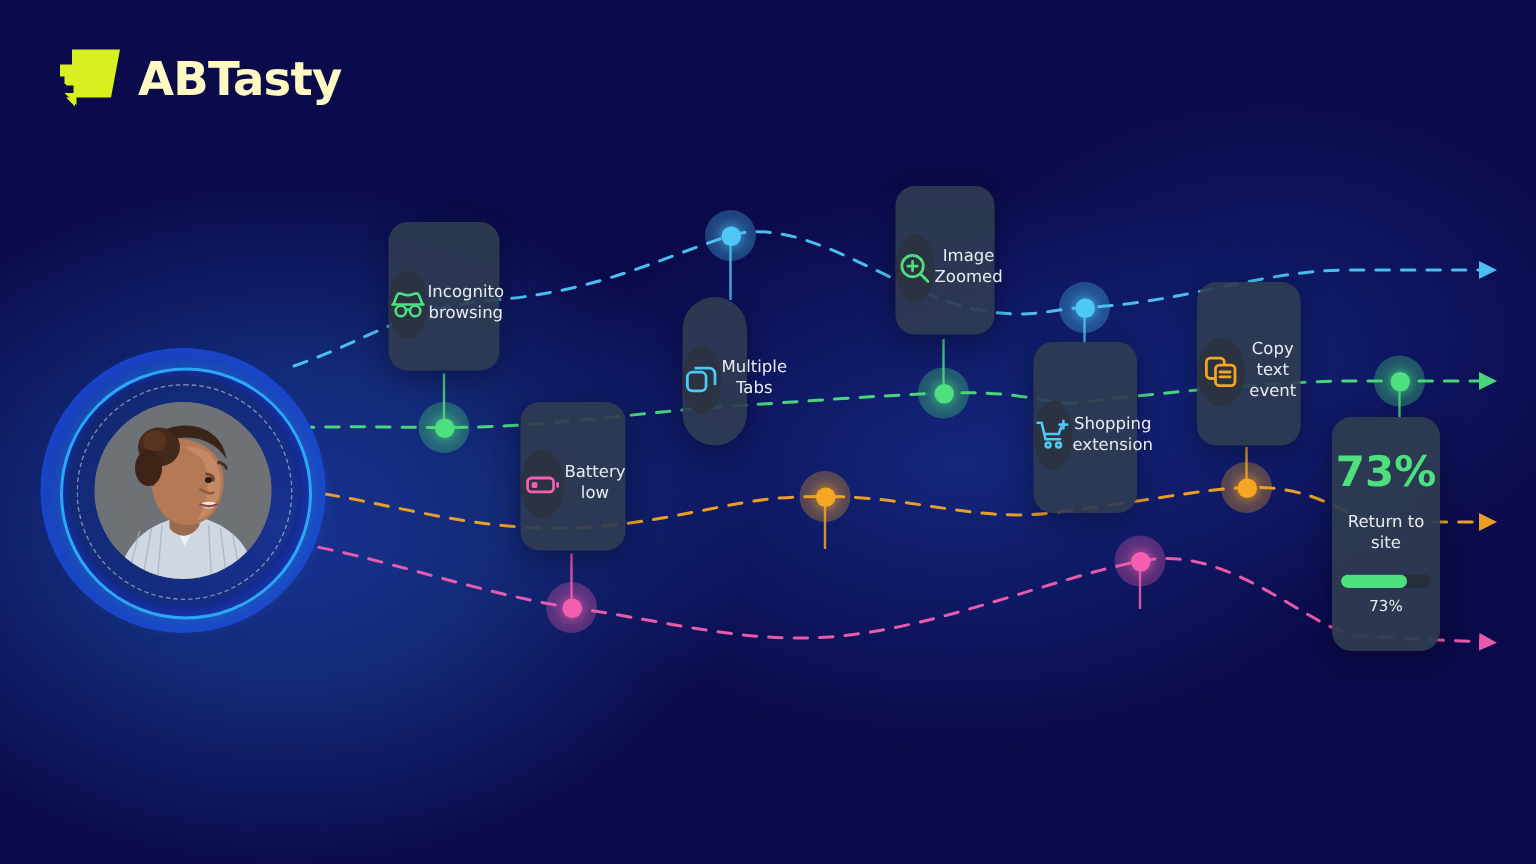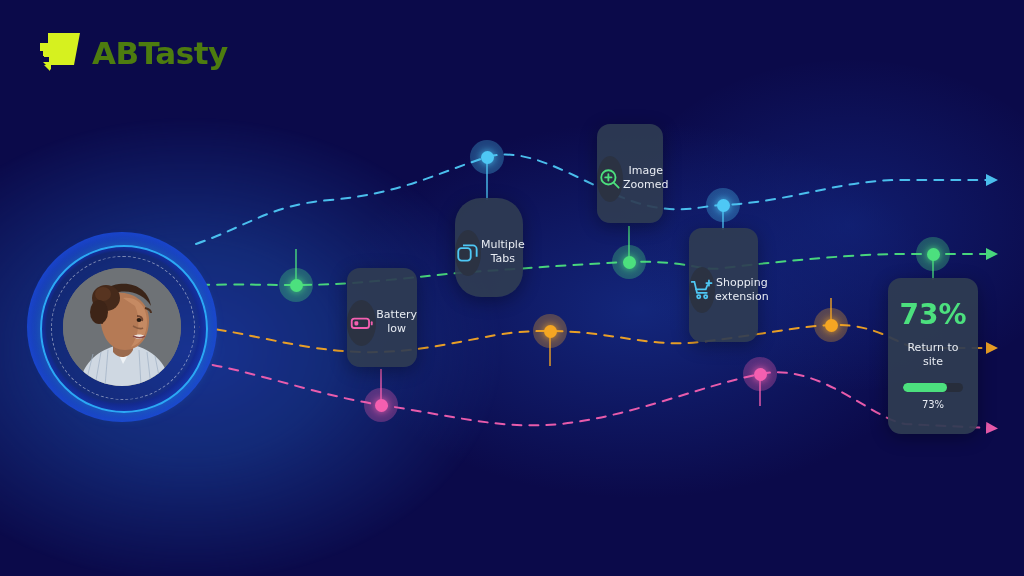--- a/index.html
+++ b/index.html
@@ -14,21 +14,21 @@
            background:radial-gradient(ellipse at center,#16308c 0%,rgba(12,11,78,0) 70%);
            opacity:.75;}
   #bgglow3{position:absolute;left:620px;top:60px;width:460px;height:330px;border-radius:50%;
            background:radial-gradient(ellipse at center,#142a86 0%,rgba(12,11,78,0) 72%);
            opacity:.6;}
   svg.layer{position:absolute;left:0;top:0;width:1024px;height:576px;overflow:visible;}
 
   
   #logo{position:absolute;left:38px;top:31px;display:flex;align-items:center;gap:8px;}
   #logo .mark{width:46px;height:44px;}
-  #logo .word{color:#4d7c0f;font-size:31px;font-weight:bold;letter-spacing:-0.5px;
+  #logo .word{color:#fef9c3;font-size:31px;font-weight:bold;letter-spacing:-0.5px;
               font-family:"DejaVu Sans",sans-serif;line-height:1;}
 
   
   #avatar{position:absolute;left:27px;top:232px;width:190px;height:190px;}
   #avatar .r1{position:absolute;inset:0;border-radius:50%;
       background:radial-gradient(circle at 50% 50%, rgba(12,11,78,0) 56%, #132a90 58%, #1b49d8 73%, #1430a0 80%, rgba(12,11,78,0) 88%);}
   #avatar .r2{position:absolute;left:13px;top:13px;width:164px;height:164px;border-radius:50%;
       border:2px solid #2ba8f5;box-shadow:0 0 14px rgba(43,168,245,.55);}
   #avatar .r3{position:absolute;left:24px;top:24px;width:142px;height:142px;border-radius:50%;
       border:1.5px dashed rgba(255,255,255,.45);}
@@ -38,21 +38,21 @@
   
   .card{position:absolute;background:rgba(47,60,82,.92);border-radius:13px;
         display:flex;flex-direction:row;align-items:center;
         box-shadow:0 4px 18px rgba(0,0,0,.32);}
   .card .ic{border-radius:50%;background:#2b3242;display:flex;align-items:center;
             justify-content:center;}
   .card .lbl{color:#e8ecf3;font-size:11px;line-height:14px;text-align:center;
              font-family:"DejaVu Sans",sans-serif;}
 
   
-  #card-return{position:absolute;left:888px;top:278px;width:90px;height:156px;
+  #card-return{position:absolute;left:888px;top:278px;width:72px;height:156px;
       background:rgba(47,60,82,.94);border-radius:13px;display:flex;flex-direction:column;
       align-items:center;box-shadow:0 4px 18px rgba(0,0,0,.32);}
   #card-return .big{color:#4ce07e;font-size:28px;font-weight:bold;margin-top:20px;
       font-family:"DejaVu Sans",sans-serif;}
   #card-return .sub{color:#e8ecf3;font-size:11px;line-height:14px;text-align:center;margin-top:10px;
       font-family:"DejaVu Sans",sans-serif;}
   #card-return .track{width:60px;height:9px;border-radius:5px;background:#272d3b;margin-top:14px;
       overflow:hidden;}
   #card-return .fill{height:9px;border-radius:5px;background:#4ce07e;}
   #card-return .pct{color:#e8ecf3;font-size:10px;margin-top:7px;font-family:"DejaVu Sans",sans-serif;}
@@ -158,36 +158,51 @@
         <path d="M74 48 C78 48 80 50 79 53" stroke="#6f4430" stroke-width="2" fill="none"></path>
         <ellipse cx="76" cy="52" rx="2.4" ry="2" fill="#2a1b12"></ellipse>
         <path d="M70 58 C74 60 77 62 80 60" stroke="#8a5b3f" stroke-width="1.6" fill="none"></path>
         <path d="M70 68 C74 66 79 66 82 68 C79 72 73 72 70 68 Z" fill="#efe6e2"></path>
         <path d="M70 68 C74 70 79 70 82 68" stroke="#8b4a44" stroke-width="1.6" fill="none"></path>
         <path d="M82 40 C86 41 88 43 88 45" stroke="#4a3020" stroke-width="2" fill="none"></path>
       </svg>
     </div>
   </div>
 
+  <div class="card" style="left:259px;top:148px;width:74px;height:99px;">
+    <div class="ic" style="width:46px;height:46px;margin-top:10px;">
+      <svg width="26" height="26" viewBox="0 0 24 24" fill="none" stroke="#4ce07e" stroke-width="1.6" stroke-linecap="round">
+        <path d="M3 12 L5.2 6.4 C5.6 5.4 6.5 5 7.5 5.3 L10 6 C11.3 6.4 12.7 6.4 14 6 L16.5 5.3 C17.5 5 18.4 5.4 18.8 6.4 L21 12"></path>
+        <path d="M2.5 12 H21.5"></path>
+        <circle cx="7.6" cy="16" r="3.2"></circle>
+        <circle cx="16.4" cy="16" r="3.2"></circle>
+        <path d="M10.8 15.6 C11.5 15 12.5 15 13.2 15.6"></path>
+      </svg>
+    </div>
+    <div class="lbl" style="margin-top:8px;">
+      <span>Incognito</span><br>
+      <span>browsing</span>
+    </div>
+  </div>
 
   <div class="card" style="left:347px;top:268px;width:70px;height:99px;">
     <div class="ic" style="width:46px;height:46px;margin-top:10px;">
       <svg width="26" height="26" viewBox="0 0 24 24" fill="none" stroke="#f45fb0" stroke-width="1.7" stroke-linecap="round">
         <rect x="2.5" y="8" width="16" height="8.6" rx="2.4"></rect>
         <path d="M21 11.3 V13.3"></path>
         <rect x="5" y="10.4" width="3.6" height="3.8" rx="1.2" fill="#f45fb0" stroke="none"></rect>
       </svg>
     </div>
     <div class="lbl" style="margin-top:8px;">
       <span>Battery</span><br>
       <span>low</span>
     </div>
   </div>
 
-  <div class="card" style="left:455px;top:198px;width:68px;height:99px;border-radius:26px;">
+  <div class="card" style="left:455px;top:198px;width:43px;height:99px;border-radius:26px;">
     <div class="ic" style="width:46px;height:46px;margin-top:10px;">
       <svg width="26" height="26" viewBox="0 0 24 24" fill="none" stroke="#4ec8f5" stroke-width="1.7" stroke-linejoin="round">
         <rect x="3" y="7.5" width="11.5" height="11.5" rx="3"></rect>
         <path d="M7.4 5 H16.5 C18.4 5 20 6.6 20 8.5 V15.4"></path>
       </svg>
     </div>
     <div class="lbl" style="margin-top:8px;">
       <span>Multiple</span><br>
       <span>Tabs</span>
     </div>
@@ -216,20 +231,33 @@
         <circle cx="15.4" cy="18.2" r="1.5"></circle>
         <path d="M18.4 3.2 V8 M16 5.6 H20.8"></path>
       </svg>
     </div>
     <div class="lbl" style="margin-top:10px;">
       <span>Shopping</span><br>
       <span>extension</span>
     </div>
   </div>
 
+  <div class="card" style="left:798px;top:188px;width:69px;height:109px;">
+    <div class="ic" style="width:46px;height:46px;margin-top:10px;">
+      <svg width="26" height="26" viewBox="0 0 24 24" fill="none" stroke="#f5a623" stroke-width="1.7" stroke-linejoin="round">
+        <rect x="3" y="3.4" width="11" height="12.6" rx="2.4"></rect>
+        <rect x="8.6" y="7.8" width="12" height="12.6" rx="2.4" fill="#2b3242"></rect>
+        <path d="M11.4 12 H17.6 M11.4 15 H17.6" stroke-linecap="round"></path>
+      </svg>
+    </div>
+    <div class="lbl" style="margin-top:8px;">
+      <span>Copy text</span><br>
+      <span>event</span>
+    </div>
+  </div>
 
 
 
   <div id="card-return">
     <div class="big">73%</div>
     <div class="sub">
       <span>Return to</span><br>
       <span>site</span>
     </div>
     <div class="track">

